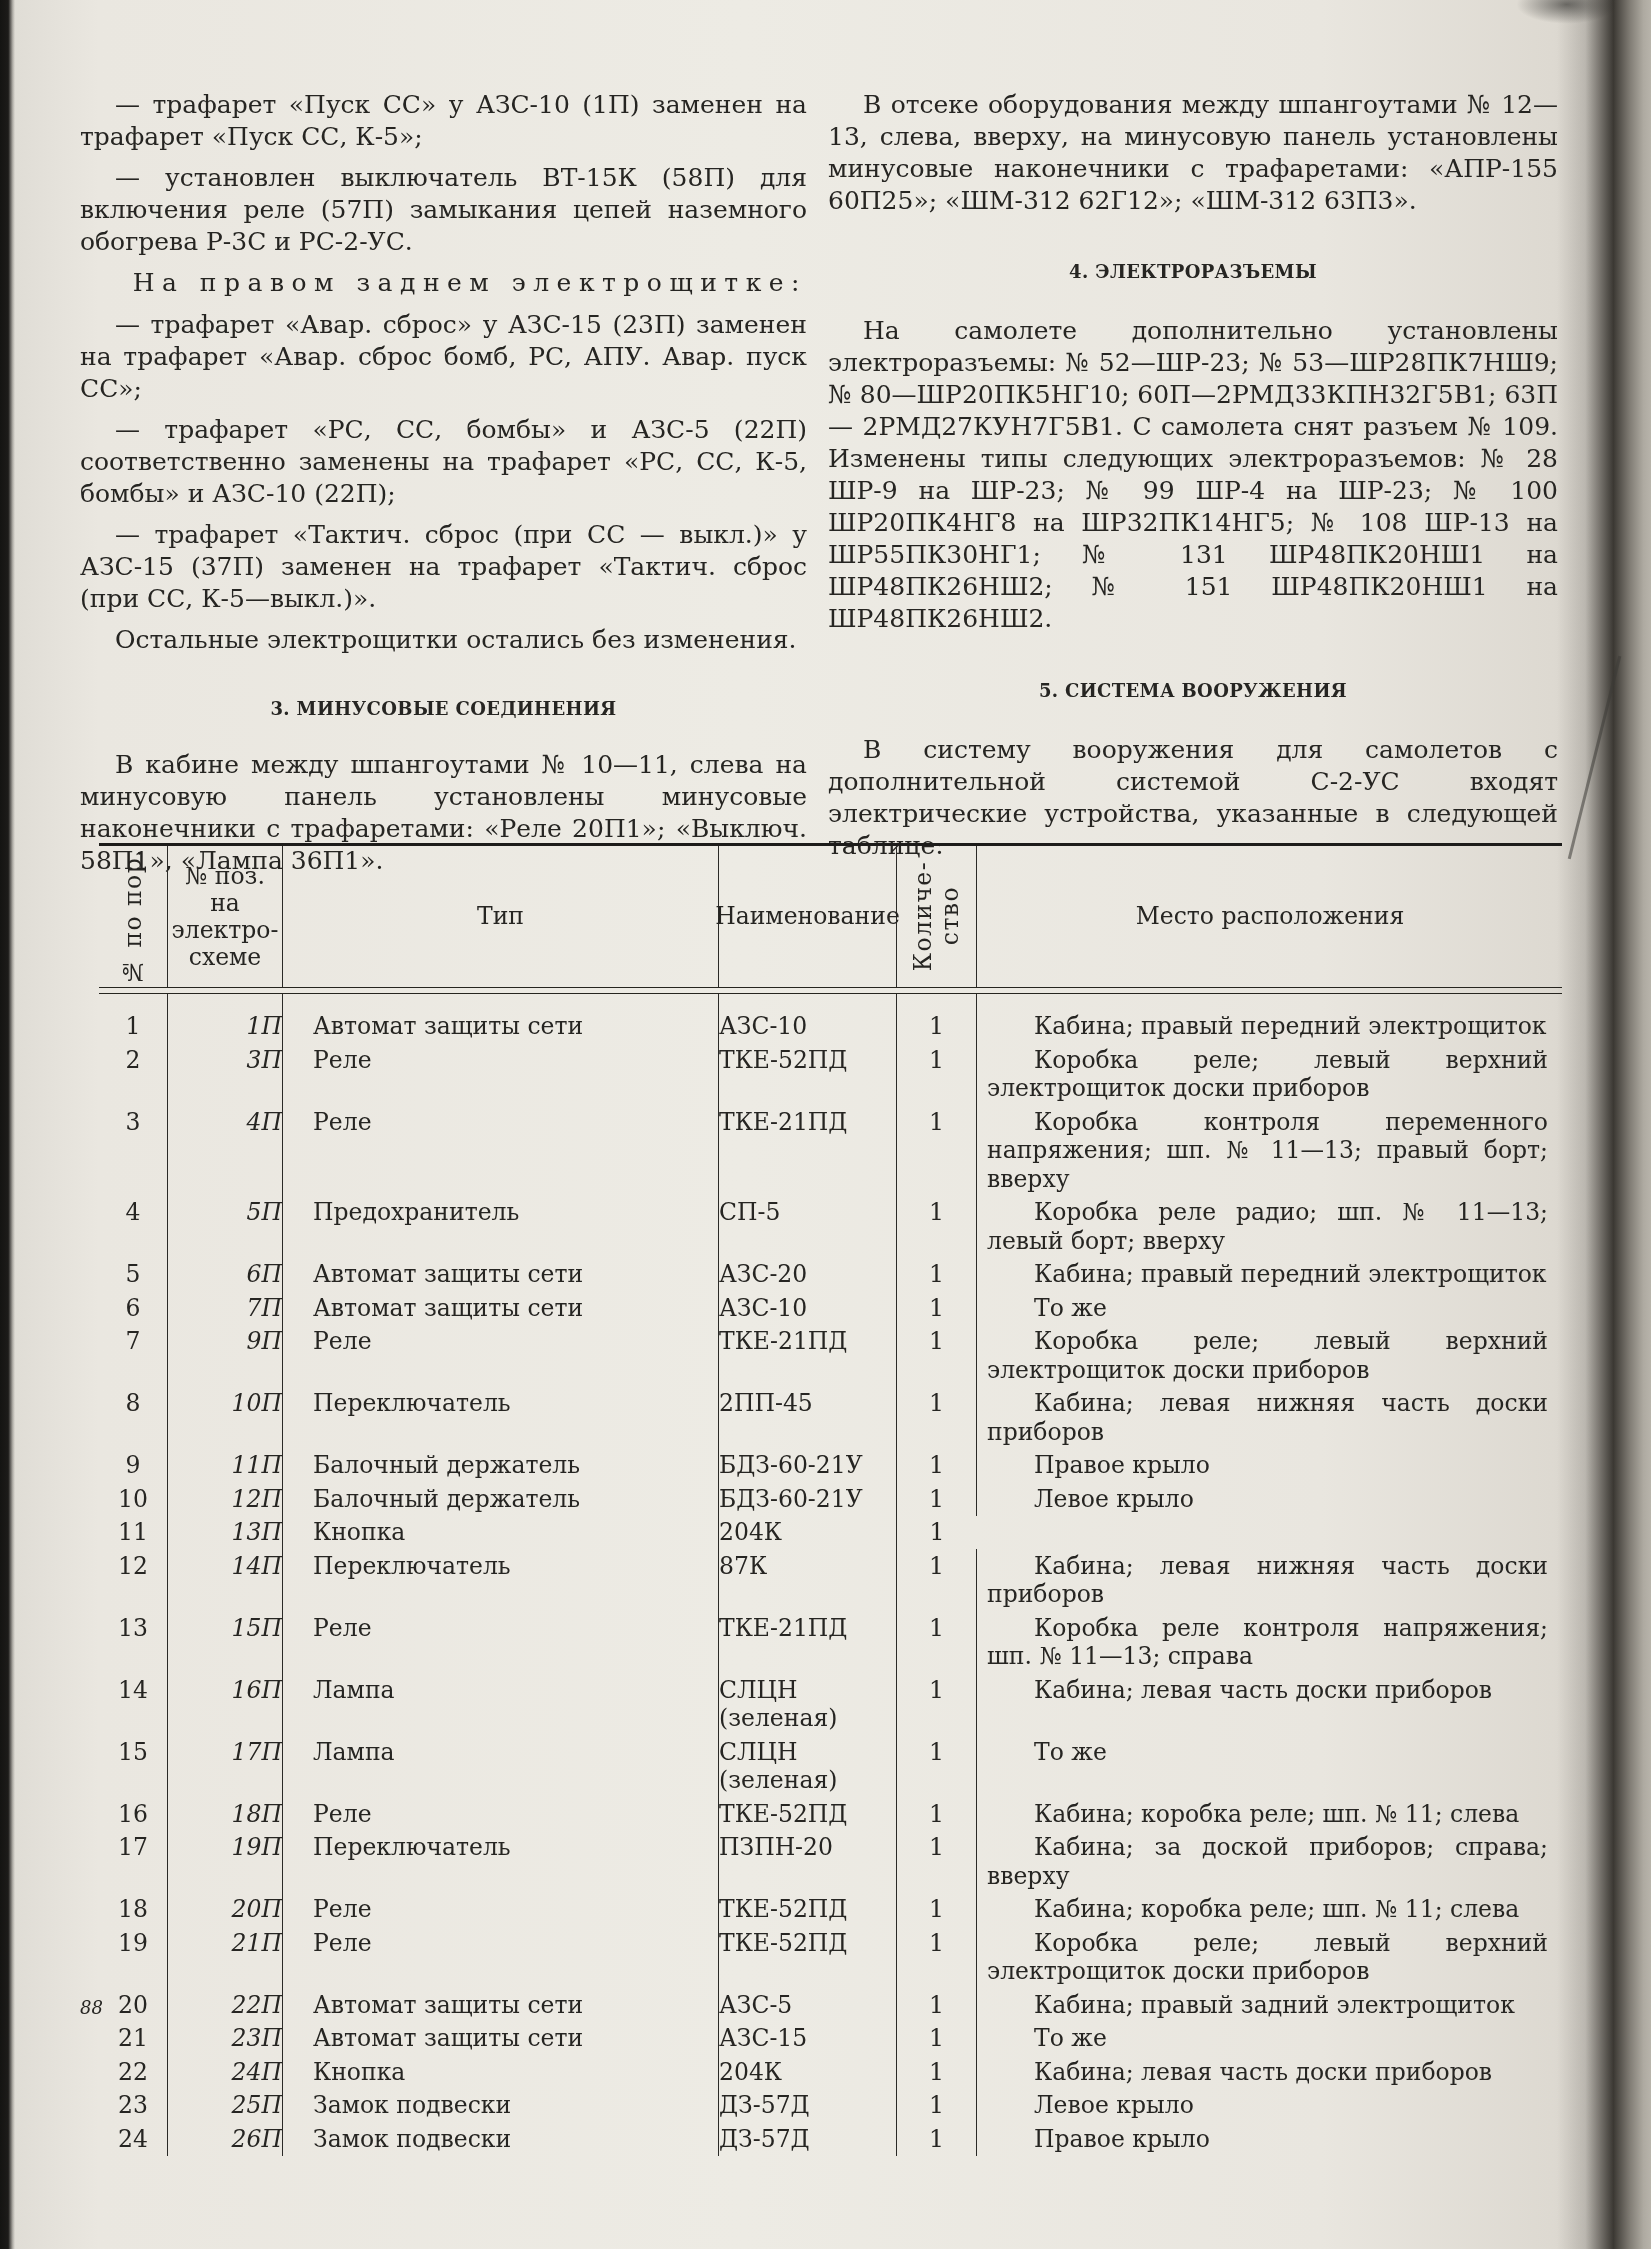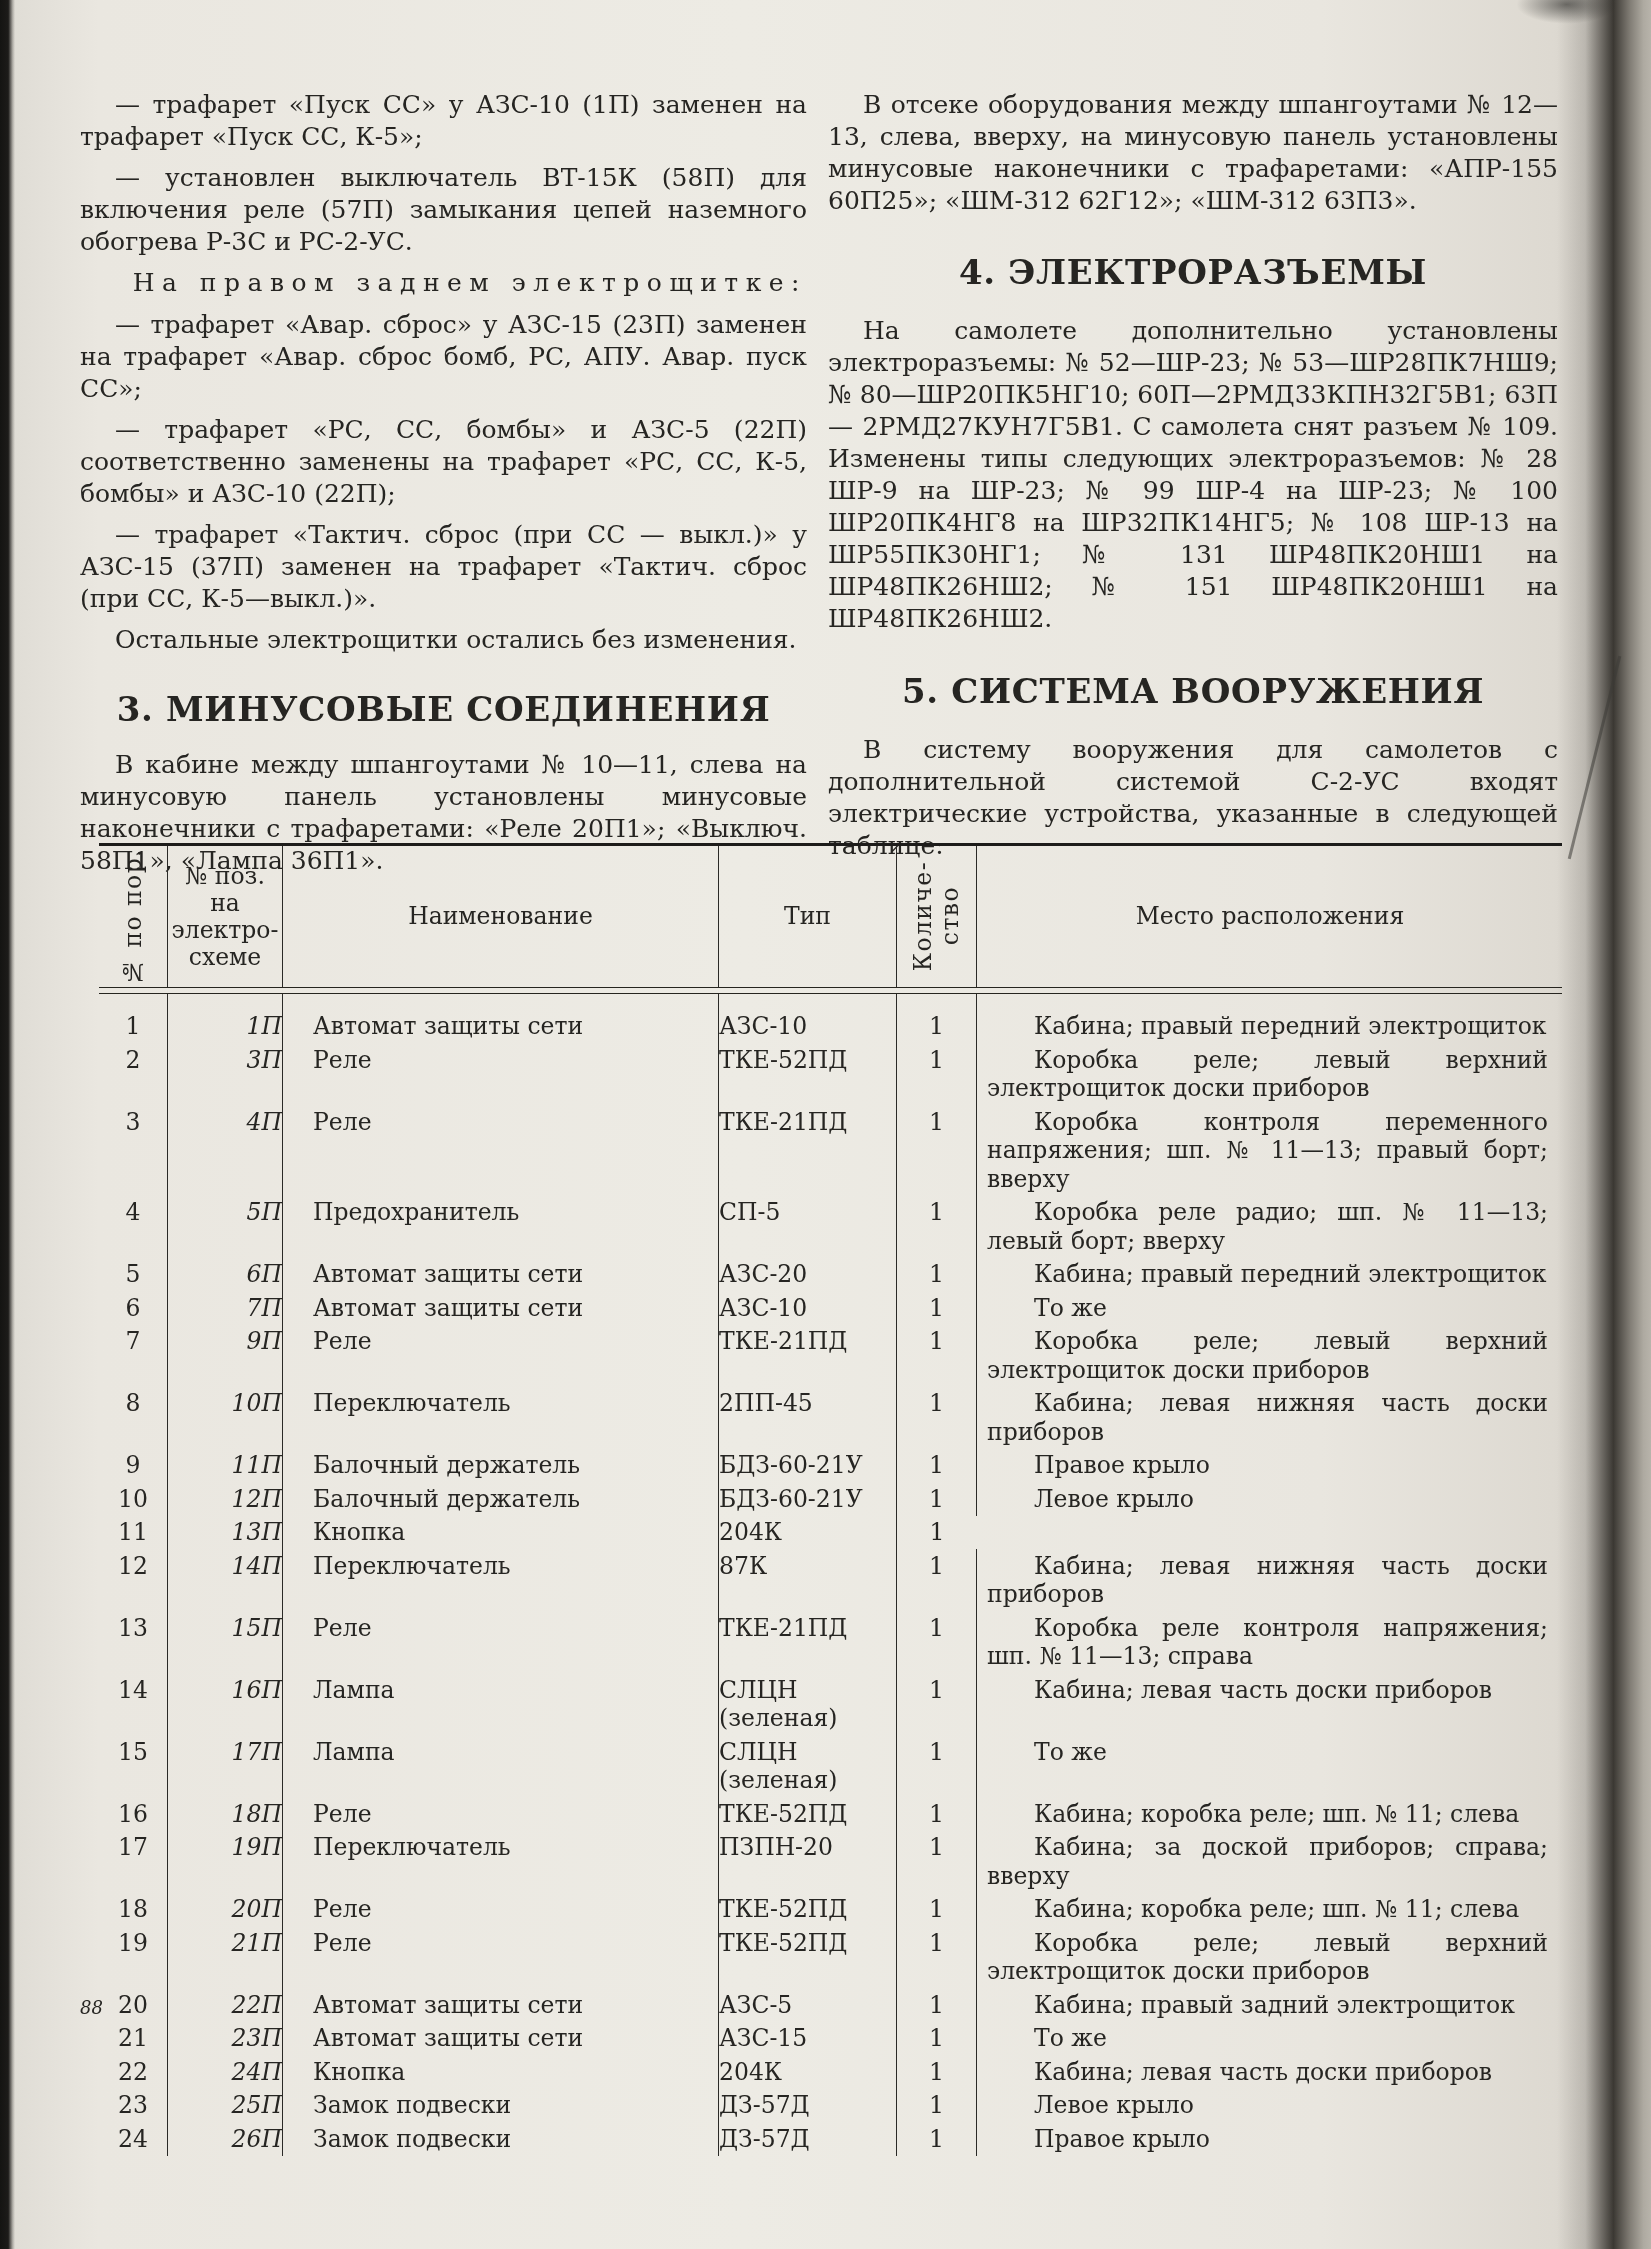--- a/index.html
+++ b/index.html
@@ -21,21 +21,21 @@
   .corner-smudge{position:absolute;right:34px;top:-15px;width:101px;height:39px;
     background:radial-gradient(ellipse at center,rgba(20,20,18,0.55),rgba(20,20,18,0) 70%);}
   .scratch{position:absolute;left:1593px;top:653px;width:2.5px;height:209px;
     background:rgba(60,58,54,0.55);transform:rotate(14deg);}
   
   .col{position:absolute;top:89px;font-size:25px;line-height:32px;}
   .col-left{left:80px;width:727px;}
   .col-right{left:828px;width:730px;}
   .para{margin:0 0 9.2px 0;text-indent:35px;text-align:justify;}
   .para-spaced{margin:5px 0 9.2px 0;text-indent:35px;letter-spacing:0.30em;text-align:right;}
-  .sec-title{font-weight:bold;text-align:center;font-size:34px;letter-spacing:0.02em;
+  .sec-title{font-weight:bold;text-align:center;font-size:18px;letter-spacing:0.02em;
     margin:37px 0 23.5px 0;}
   .sec-title-4{margin:39px 0 27px 0;}
   .sec-title-5{margin:40px 0 27px 0;}
   
   .eq-table{position:absolute;left:99px;top:843px;width:1463px;border-top:3.4px solid #1d1c1a;}
   .grid{display:grid;grid-template-columns:69px 115px 436px 178px 80px 586px;}
   .cell{border-right:1.7px solid #2b2a27;}
   .cell:last-child{border-right:none;}
   .thead{min-height:141px;font-size:23.5px;line-height:27px;}
   .thead .cell{display:flex;align-items:center;justify-content:center;text-align:center;}
@@ -85,22 +85,22 @@
 
   <div class="eq-table">
     <div class="grid thead">
       <div class="cell">
           <span class="rot">№ по пор.</span>
         </div>
       <div class="cell pre">№ поз.
 на
 электро-
 схеме</div>
+      <div class="cell">Тип</div>
       <div class="cell">Наименование</div>
-      <div class="cell">Тип</div>
       <div class="cell">
           <span class="rot">Количе-
 ство</span>
         </div>
       <div class="cell">Место расположения</div>
     </div>
     <div class="hsep"></div>
     <div class="tbody">
     <div class="grid brow">
       <div class="cell c-num">1</div>

